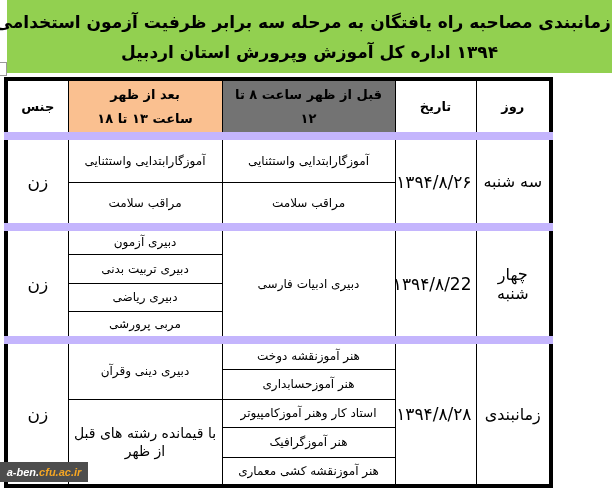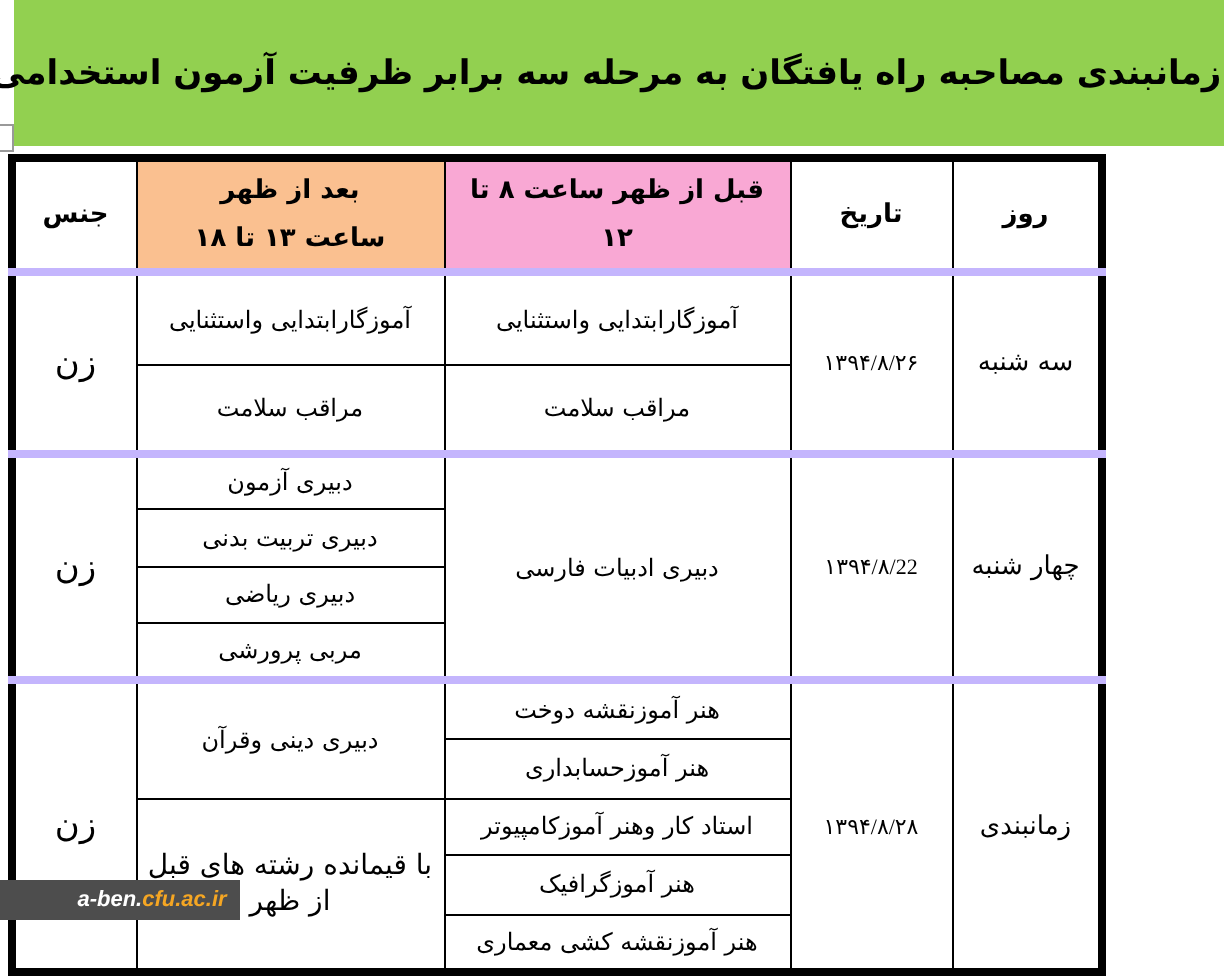--- a/index.html
+++ b/index.html
@@ -18,44 +18,44 @@
   .corner-mark { position:absolute; left:0; top:62px; width:6px; height:12px; border:1px solid #999; border-left:none; background:#fff; }
 
   table.sched {
     position:absolute; left:4px; top:77px; width:545px; height:407px;
     border-collapse:collapse; border:4px solid #000; table-layout:fixed;
     font-size:12px; color:#000;
   }
   table.sched td, table.sched th {
     border:1px solid #000; text-align:center; vertical-align:middle; padding:0 4px;
   }
-  table.sched tr.sep td { border-top:4px solid #c4b5fd; }
+  table.sched tr.sep td { border-top:8px solid #c4b5fd; }
   th { font-weight:bold; font-size:13px; line-height:24px; }
-  th.morning { background:#f9a8d4; }
+  th.morning { background:#737373; }
   th.afternoon { background:#FAC090; }
-  td.day { font-size:13px; }
-  td.date { font-size:11px; letter-spacing:0.5px;font-family:Liberation Serif, serif; }
+  td.day { font-size:16px; }
+  td.date { font-size:17px; letter-spacing:0.5px; }
   td.gender { font-size:17px; }
   td.note { font-size:14px; line-height:18px; }
 
   .watermark {
-    position:absolute; left:0; top:440px; width:88px; height:20px;
+    position:absolute; left:0; top:462px; width:88px; height:20px;
     background:#4d4d4d; display:flex; align-items:center; justify-content:center;
     direction:ltr; font-size:11px; font-weight:bold; font-style:italic;
     font-family:"Liberation Sans", sans-serif;
-    padding-left:32px;
   }
   .watermark .wm-a { color:#ffffff; }
   .watermark .wm-b { color:#F5A623; }
 </style>
 </head>
 <body>
 
 <div class="banner">
   <div class="line1">برنامه زمانبندی مصاحبه راه یافتگان به مرحله سه برابر ظرفیت آزمون استخدامی سال</div>
+  <div class="line2">۱۳۹۴ اداره کل آموزش وپرورش استان اردبیل</div>
 </div>
 <div class="corner-mark"></div>
 
 <table class="sched">
   <colgroup>
     <col style="width:75px">
     <col style="width:81px">
     <col style="width:173px">
     <col style="width:154px">
     <col style="width:62px">

